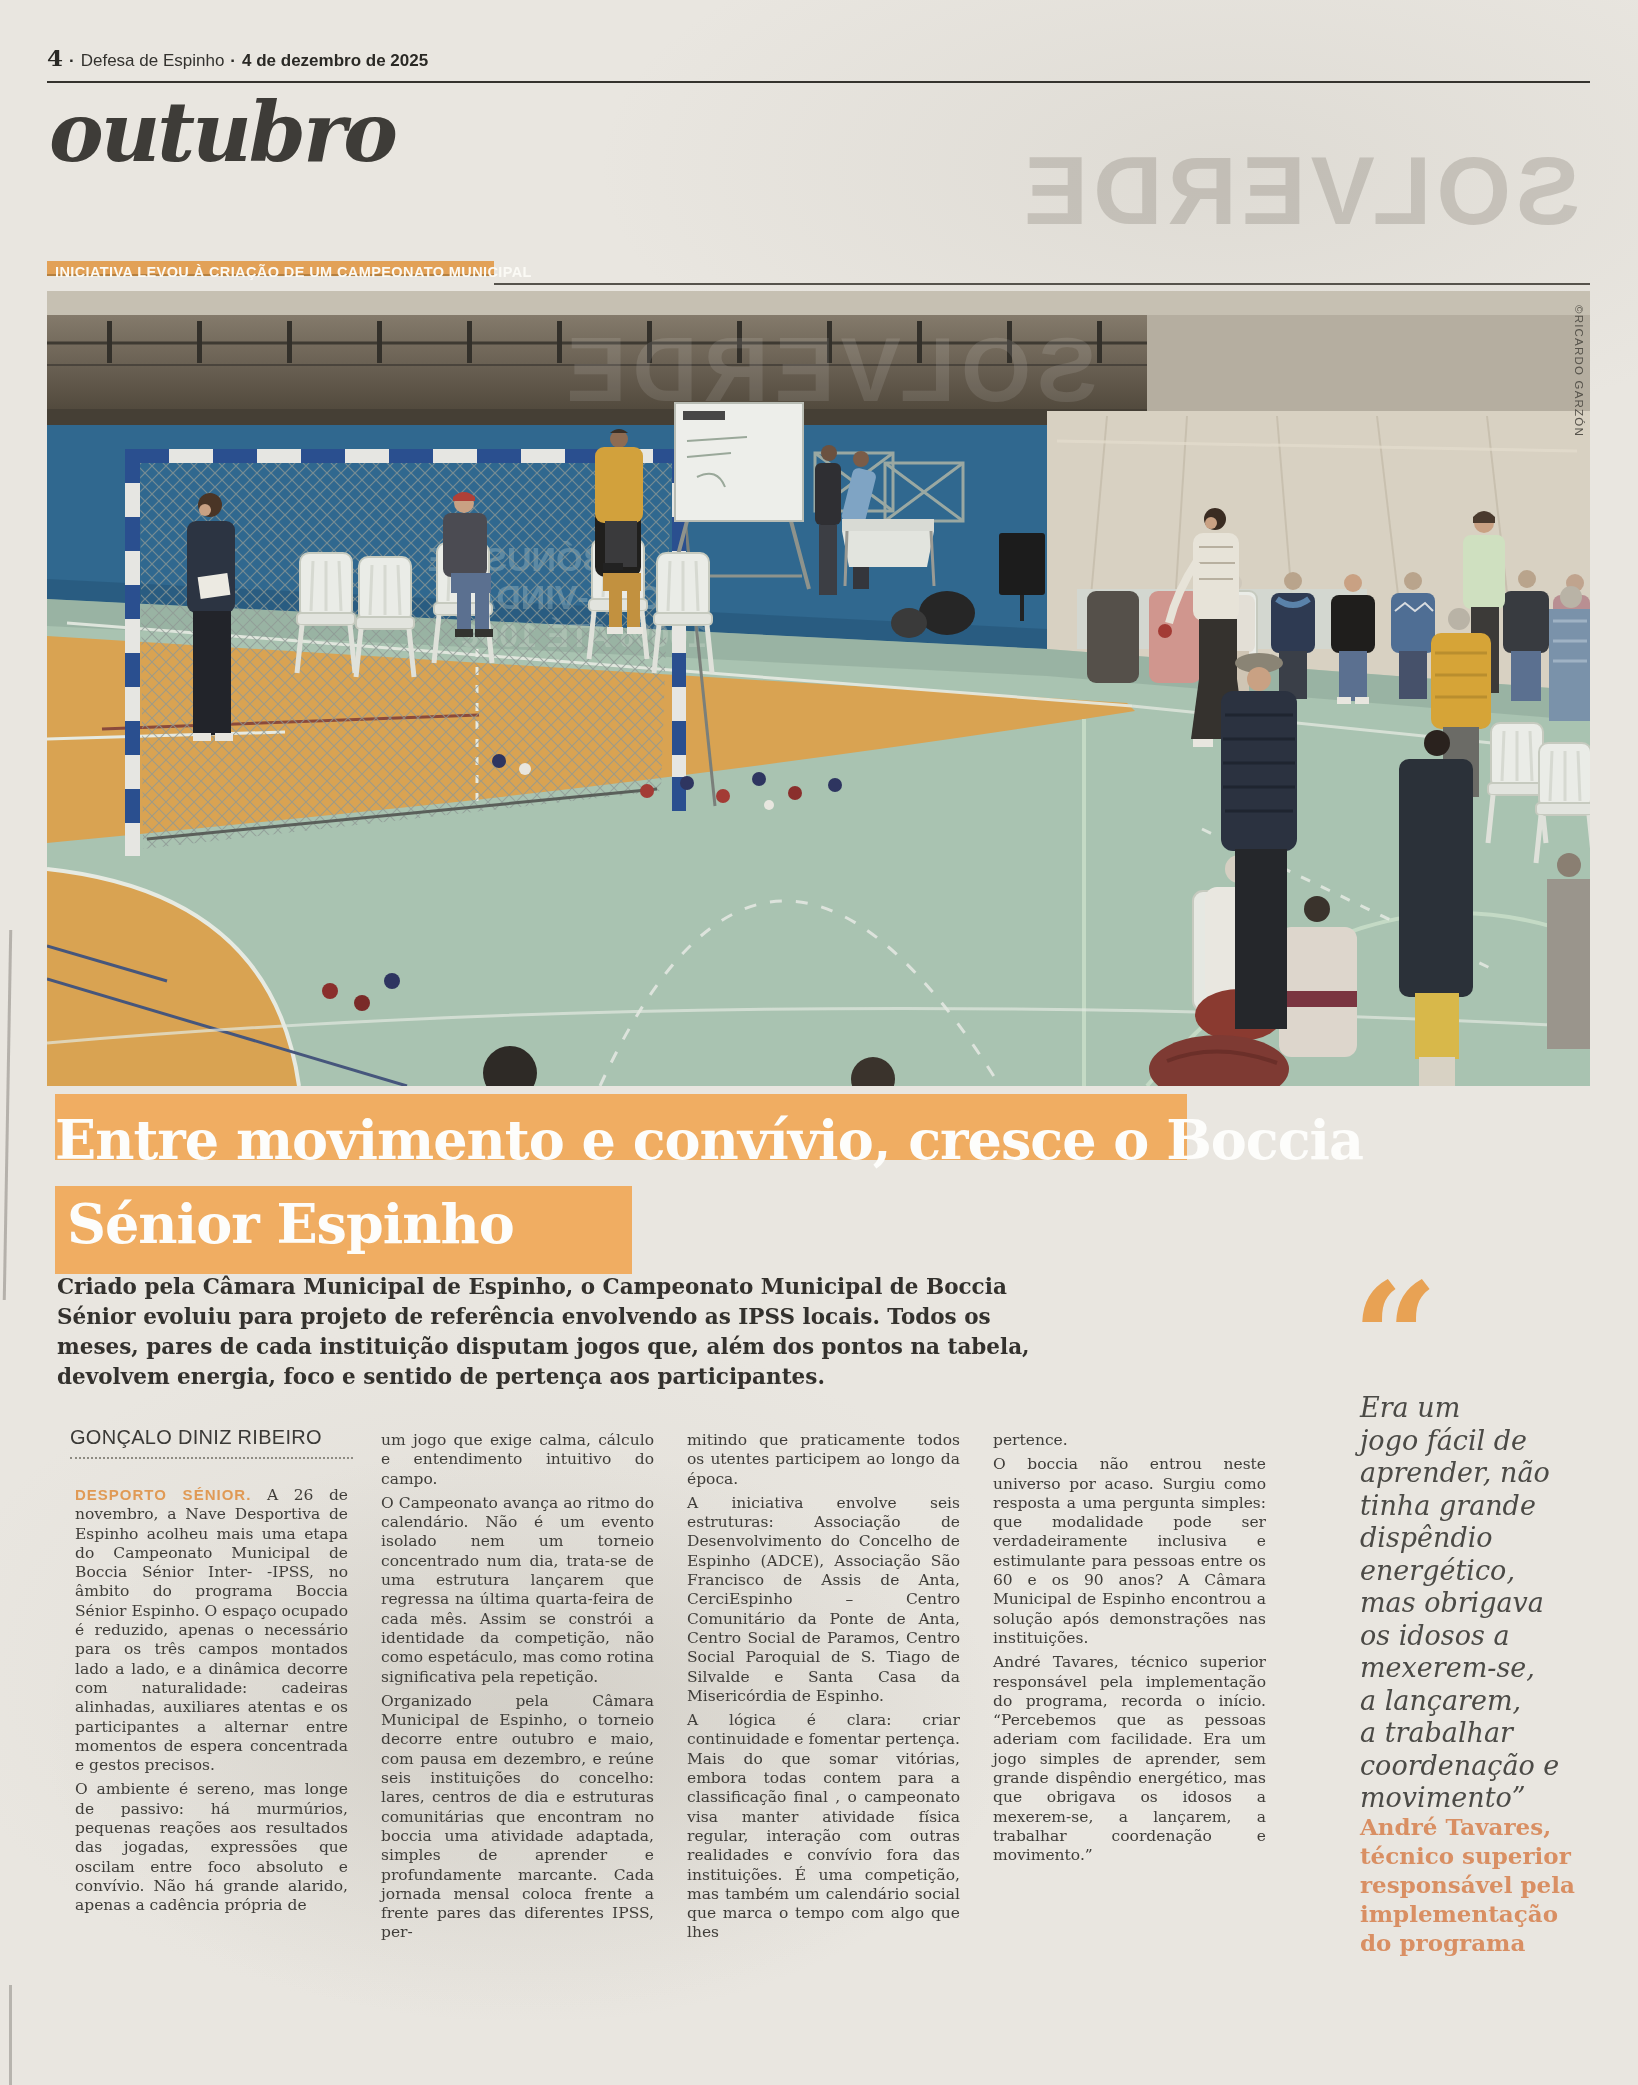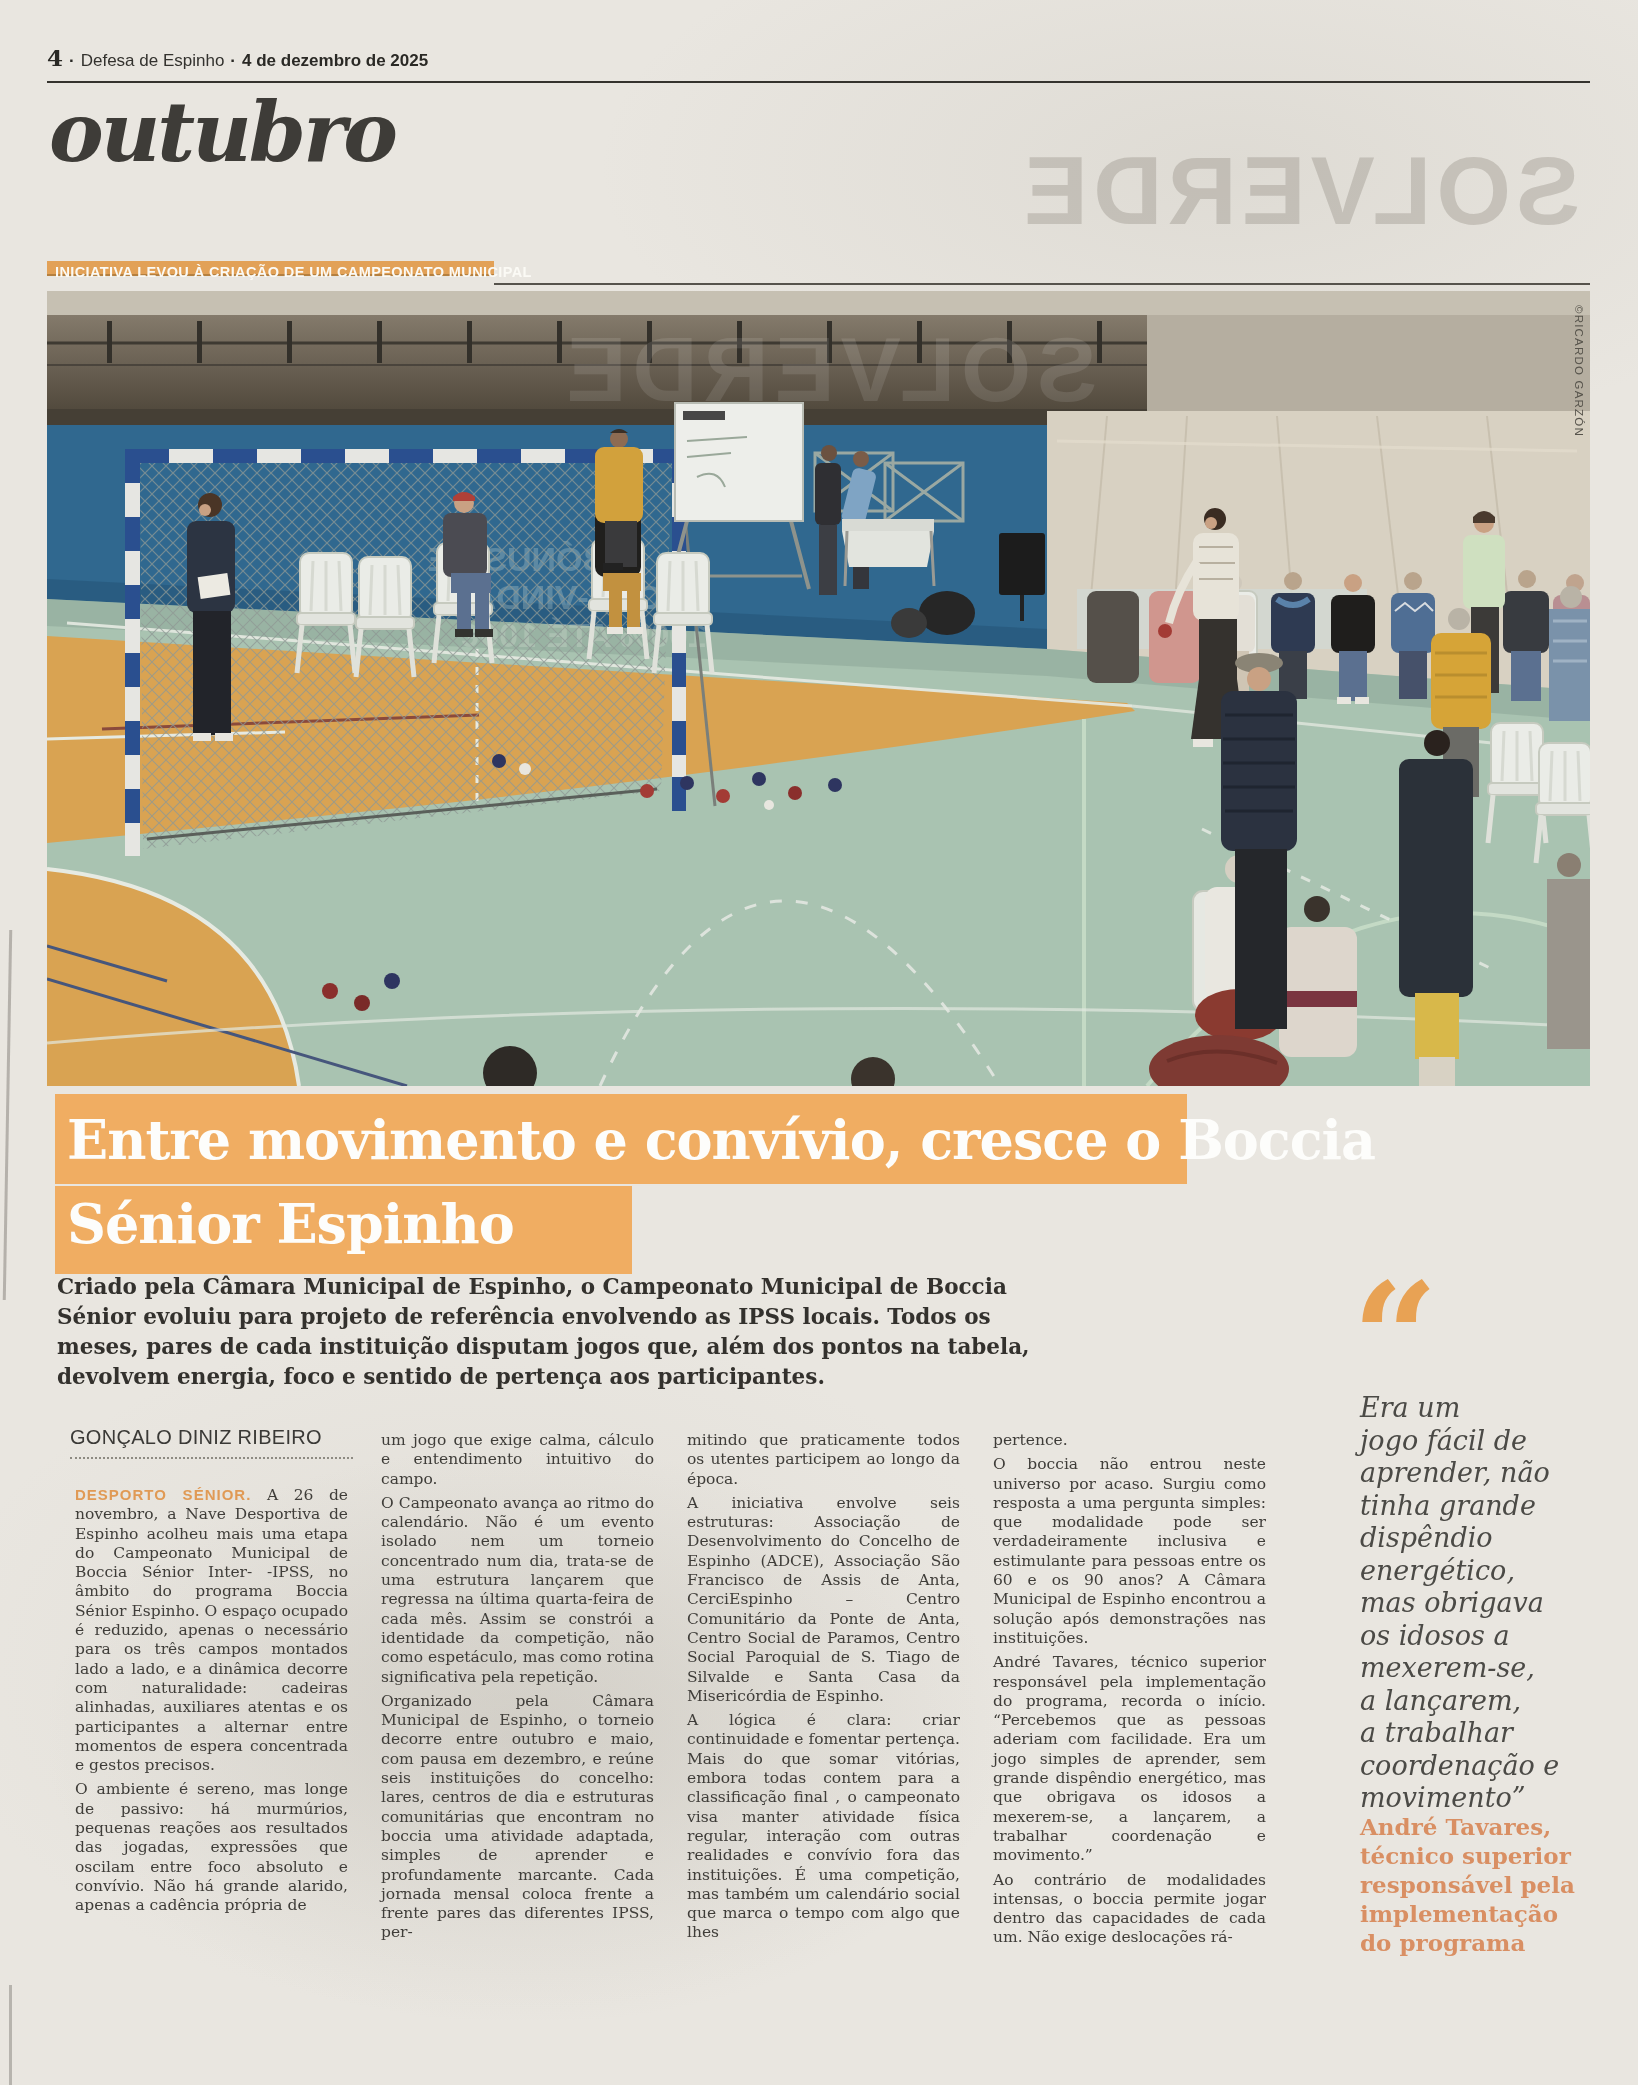--- a/index.html
+++ b/index.html
@@ -33,21 +33,21 @@
   
   .ghost-top{position:absolute;left:880px;top:136px;width:700px;height:130px;font-family:"Liberation Sans",sans-serif;font-weight:bold;font-size:96px;letter-spacing:5px;color:rgba(122,115,103,.28);transform:scaleX(-1);white-space:nowrap;overflow:hidden;}
   
   .kicker{position:absolute;left:47px;top:261px;width:447px;height:15px;box-sizing:border-box;background:var(--orange-kicker);border-bottom:2px solid #b5803f;color:#fbfaf5;font-weight:bold;font-size:14.5px;letter-spacing:.4px;line-height:22px;padding-left:8px;white-space:nowrap;}
   .kicker-rule{position:absolute;left:494px;top:283px;width:1096px;height:2px;background:#56534c;}
   
   .photo{position:absolute;left:47px;top:291px;width:1543px;height:795px;margin:0;background:#a9c3b1;overflow:hidden;}
   .photo svg{display:block;}
   
   .hl-line{position:absolute;background:var(--orange-band);color:#fdfdfb;font-family:"DejaVu Serif",serif;font-weight:bold;white-space:nowrap;}
-  .hl1{left:55px;top:1094px;width:1132px;height:90px;font-size:54px;line-height:92px;letter-spacing:-1px;padding-left:12px;box-sizing:border-box;}
+  .hl1{left:55px;top:1094px;width:1132px;height:66px;font-size:54px;line-height:92px;letter-spacing:-1px;box-sizing:border-box;}
   .hl2{left:55px;top:1186px;height:88px;font-size:54px;line-height:76px;letter-spacing:-1px;padding:0 118px 0 12px;}
   
   .lede{position:absolute;left:57px;top:1272px;width:985px;margin:0;font-family:"DejaVu Serif",serif;font-weight:bold;font-size:21.5px;line-height:30px;color:#33312d;}
   
   .qmark{position:absolute;left:1352px;top:1282px;height:110px;font-family:"DejaVu Serif",serif;font-weight:bold;font-size:150px;line-height:110px;color:var(--orange-quote);}
   .qtext{position:absolute;left:1360px;top:1392px;width:210px;font-family:"DejaVu Serif",serif;font-style:italic;font-size:27px;line-height:32.5px;color:#4b4a46;white-space:pre-line;}
   .qattr{position:absolute;left:1360px;top:1812px;width:215px;font-family:"DejaVu Serif",serif;font-weight:bold;font-size:23px;line-height:29px;color:var(--orange-attr);white-space:pre-line;}
   
   .wash{position:absolute;left:50px;top:1450px;width:950px;height:570px;background:radial-gradient(ellipse, rgba(162,158,148,.25), transparent 72%);}
   .cols{position:absolute;left:70px;top:1426px;width:1206px;display:flex;gap:23px;}
@@ -421,19 +421,18 @@
       </div>
       <div class="col">
         <p>mitindo que praticamente todos os utentes participem ao longo da época.</p>
         <p>A iniciativa envolve seis estruturas: Associação de Desenvolvimento do Concelho de Espinho (ADCE), Associação São Francisco de Assis de Anta, CerciEspinho – Centro Comunitário da Ponte de Anta, Centro Social de Paramos, Centro Social Paroquial de S. Tiago de Silvalde e Santa Casa da Misericórdia de Espinho.</p>
         <p>A lógica é clara: criar continuidade e fomentar pertença. Mais do que somar vitórias, embora todas contem para a classificação final , o campeonato visa manter atividade física regular, interação com outras realidades e convívio fora das instituições. É uma competição, mas também um calendário social que marca o tempo com algo que lhes</p>
       </div>
       <div class="col">
         <p>pertence.</p>
         <p>O boccia não entrou neste universo por acaso. Surgiu como resposta a uma pergunta simples: que modalidade pode ser verdadeiramente inclusiva e estimulante para pessoas entre os 60 e os 90 anos? A Câmara Municipal de Espinho encontrou a solução após demonstrações nas instituições.</p>
         <p>André Tavares, técnico superior responsável pela implementação do programa, recorda o início. “Percebemos que as pessoas aderiam com facilidade. Era um jogo simples de aprender, sem grande dispêndio energético, mas que obrigava os idosos a mexerem-se, a lançarem, a trabalhar coordenação e movimento.”</p>
-        <p>Ao contrário de modalidades intensas, o boccia permite jogar dentro das capacidades de cada um. Não exige deslocações rá-</p>
       </div>
     </div>
 
   <div class="edge1"></div>
   <div class="edge2"></div>
 </div>
 
 </body></html>

